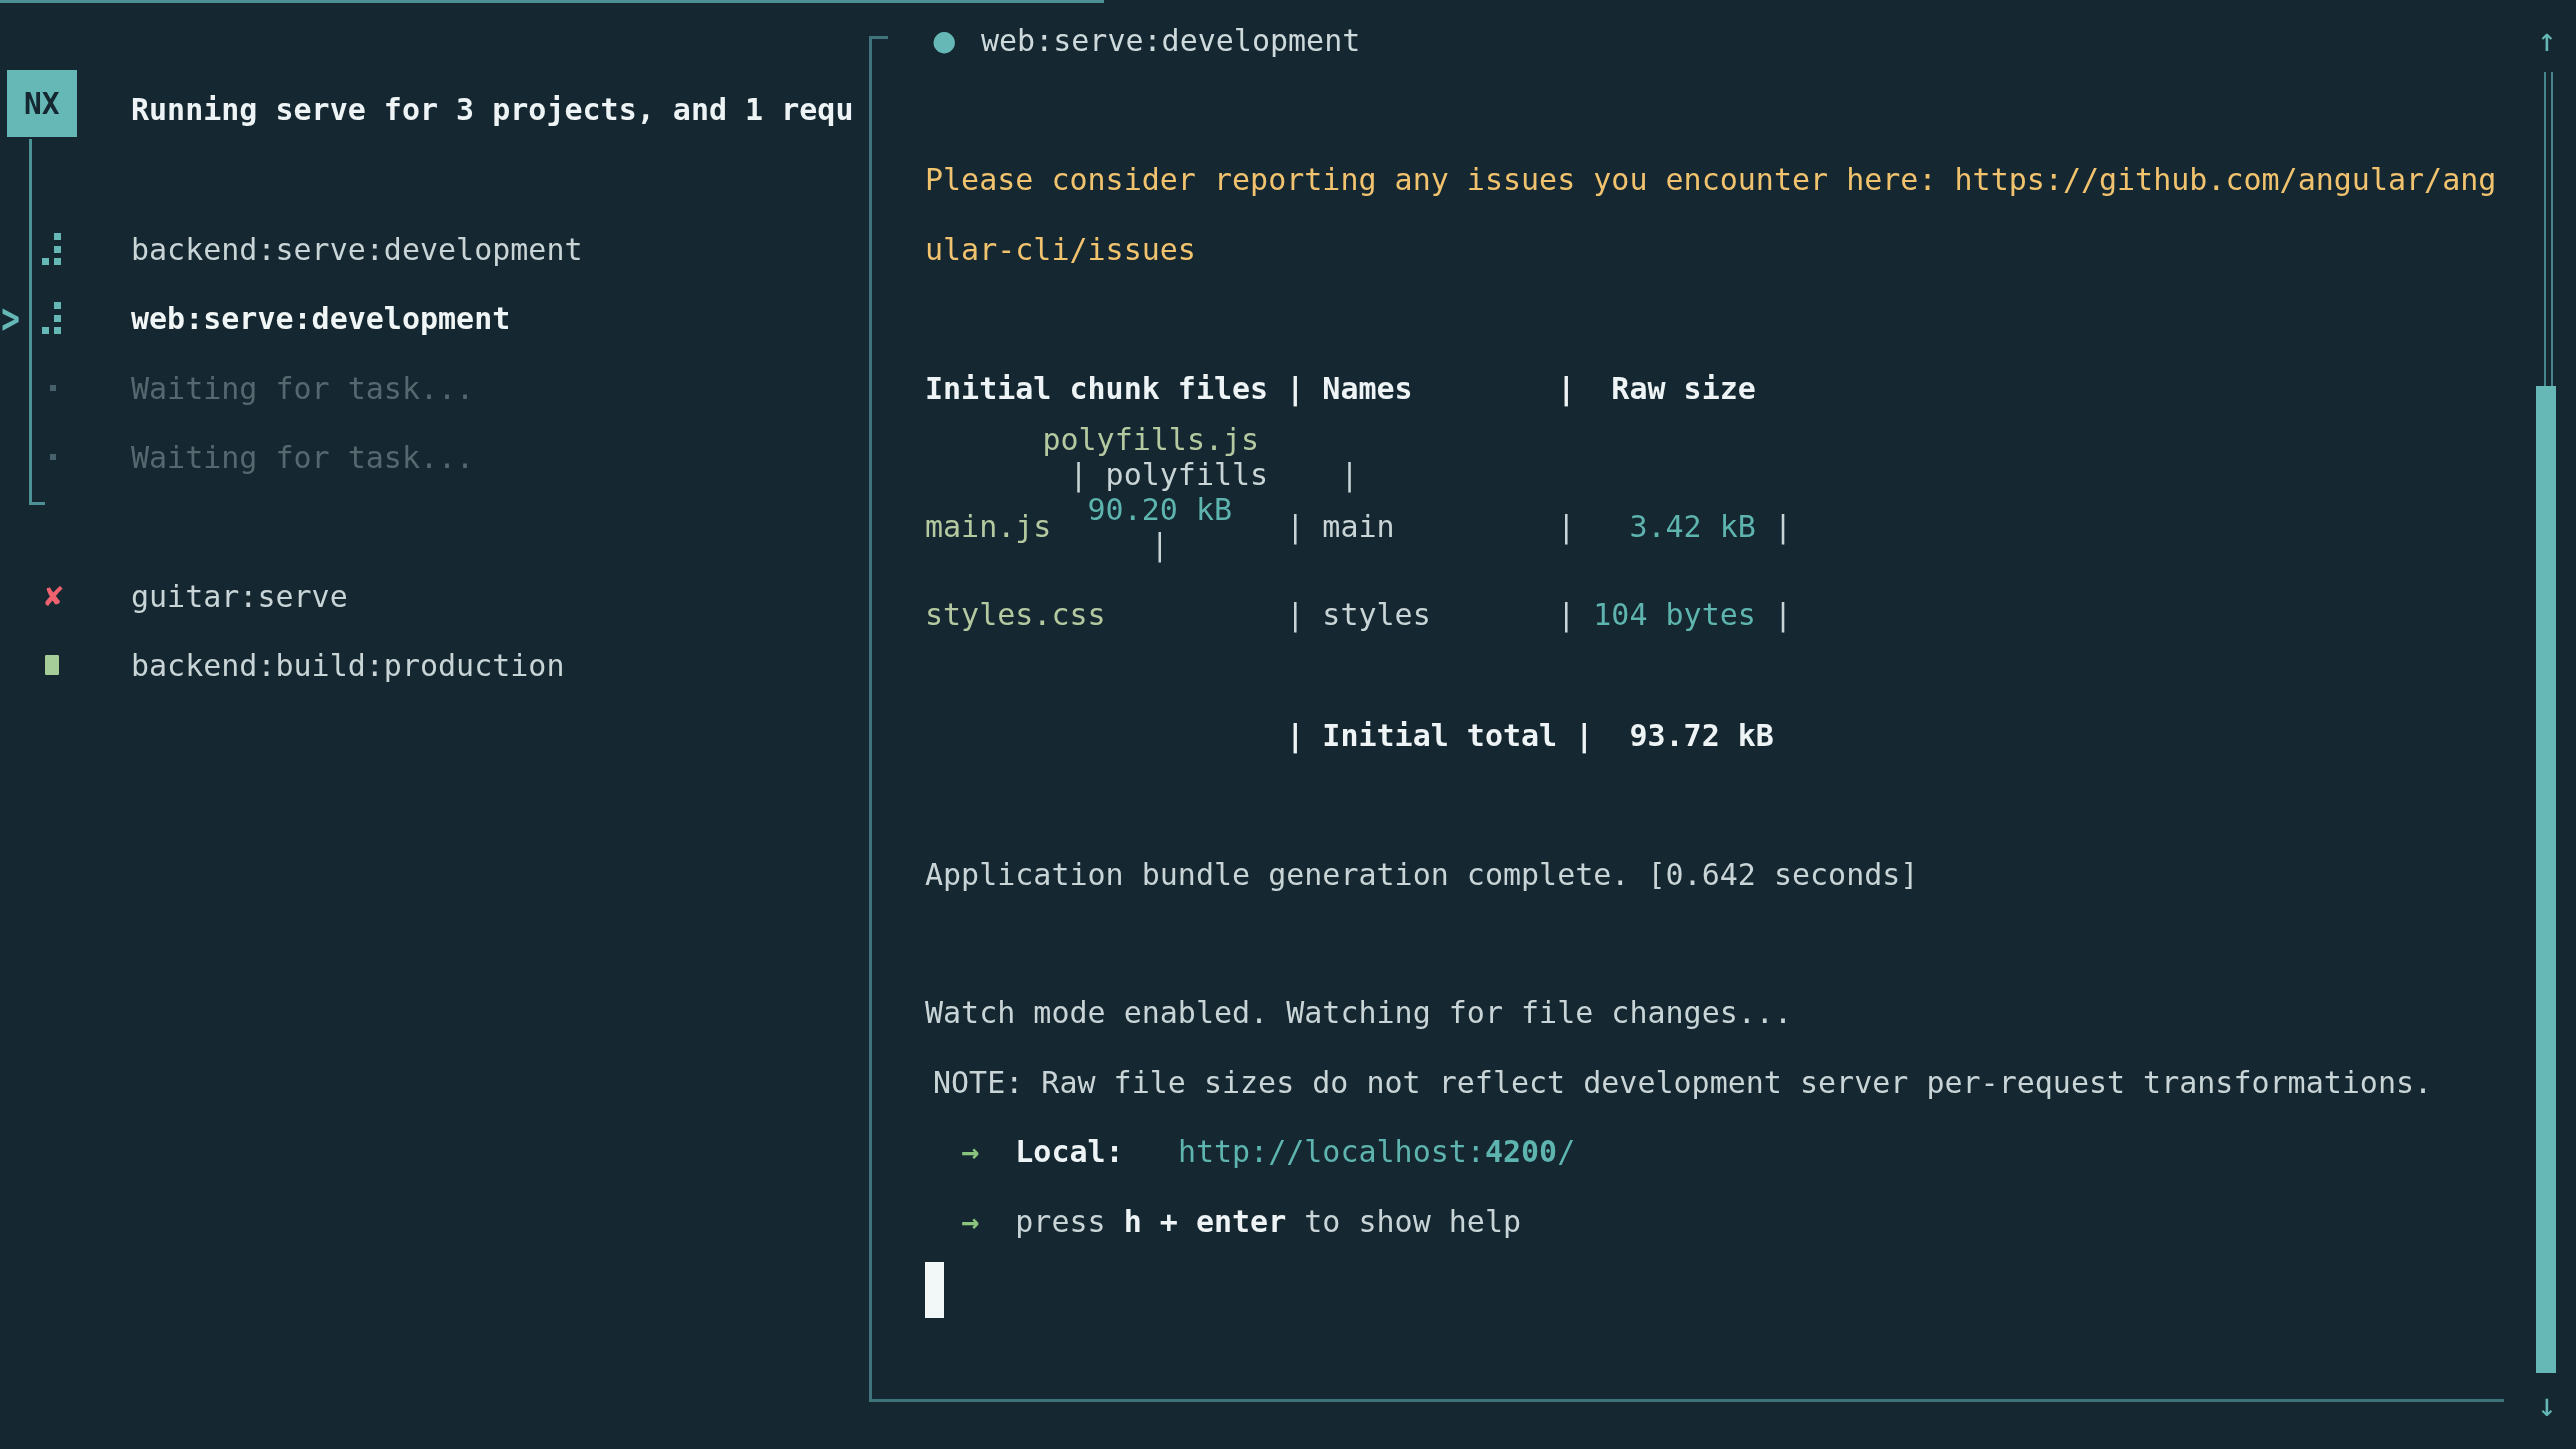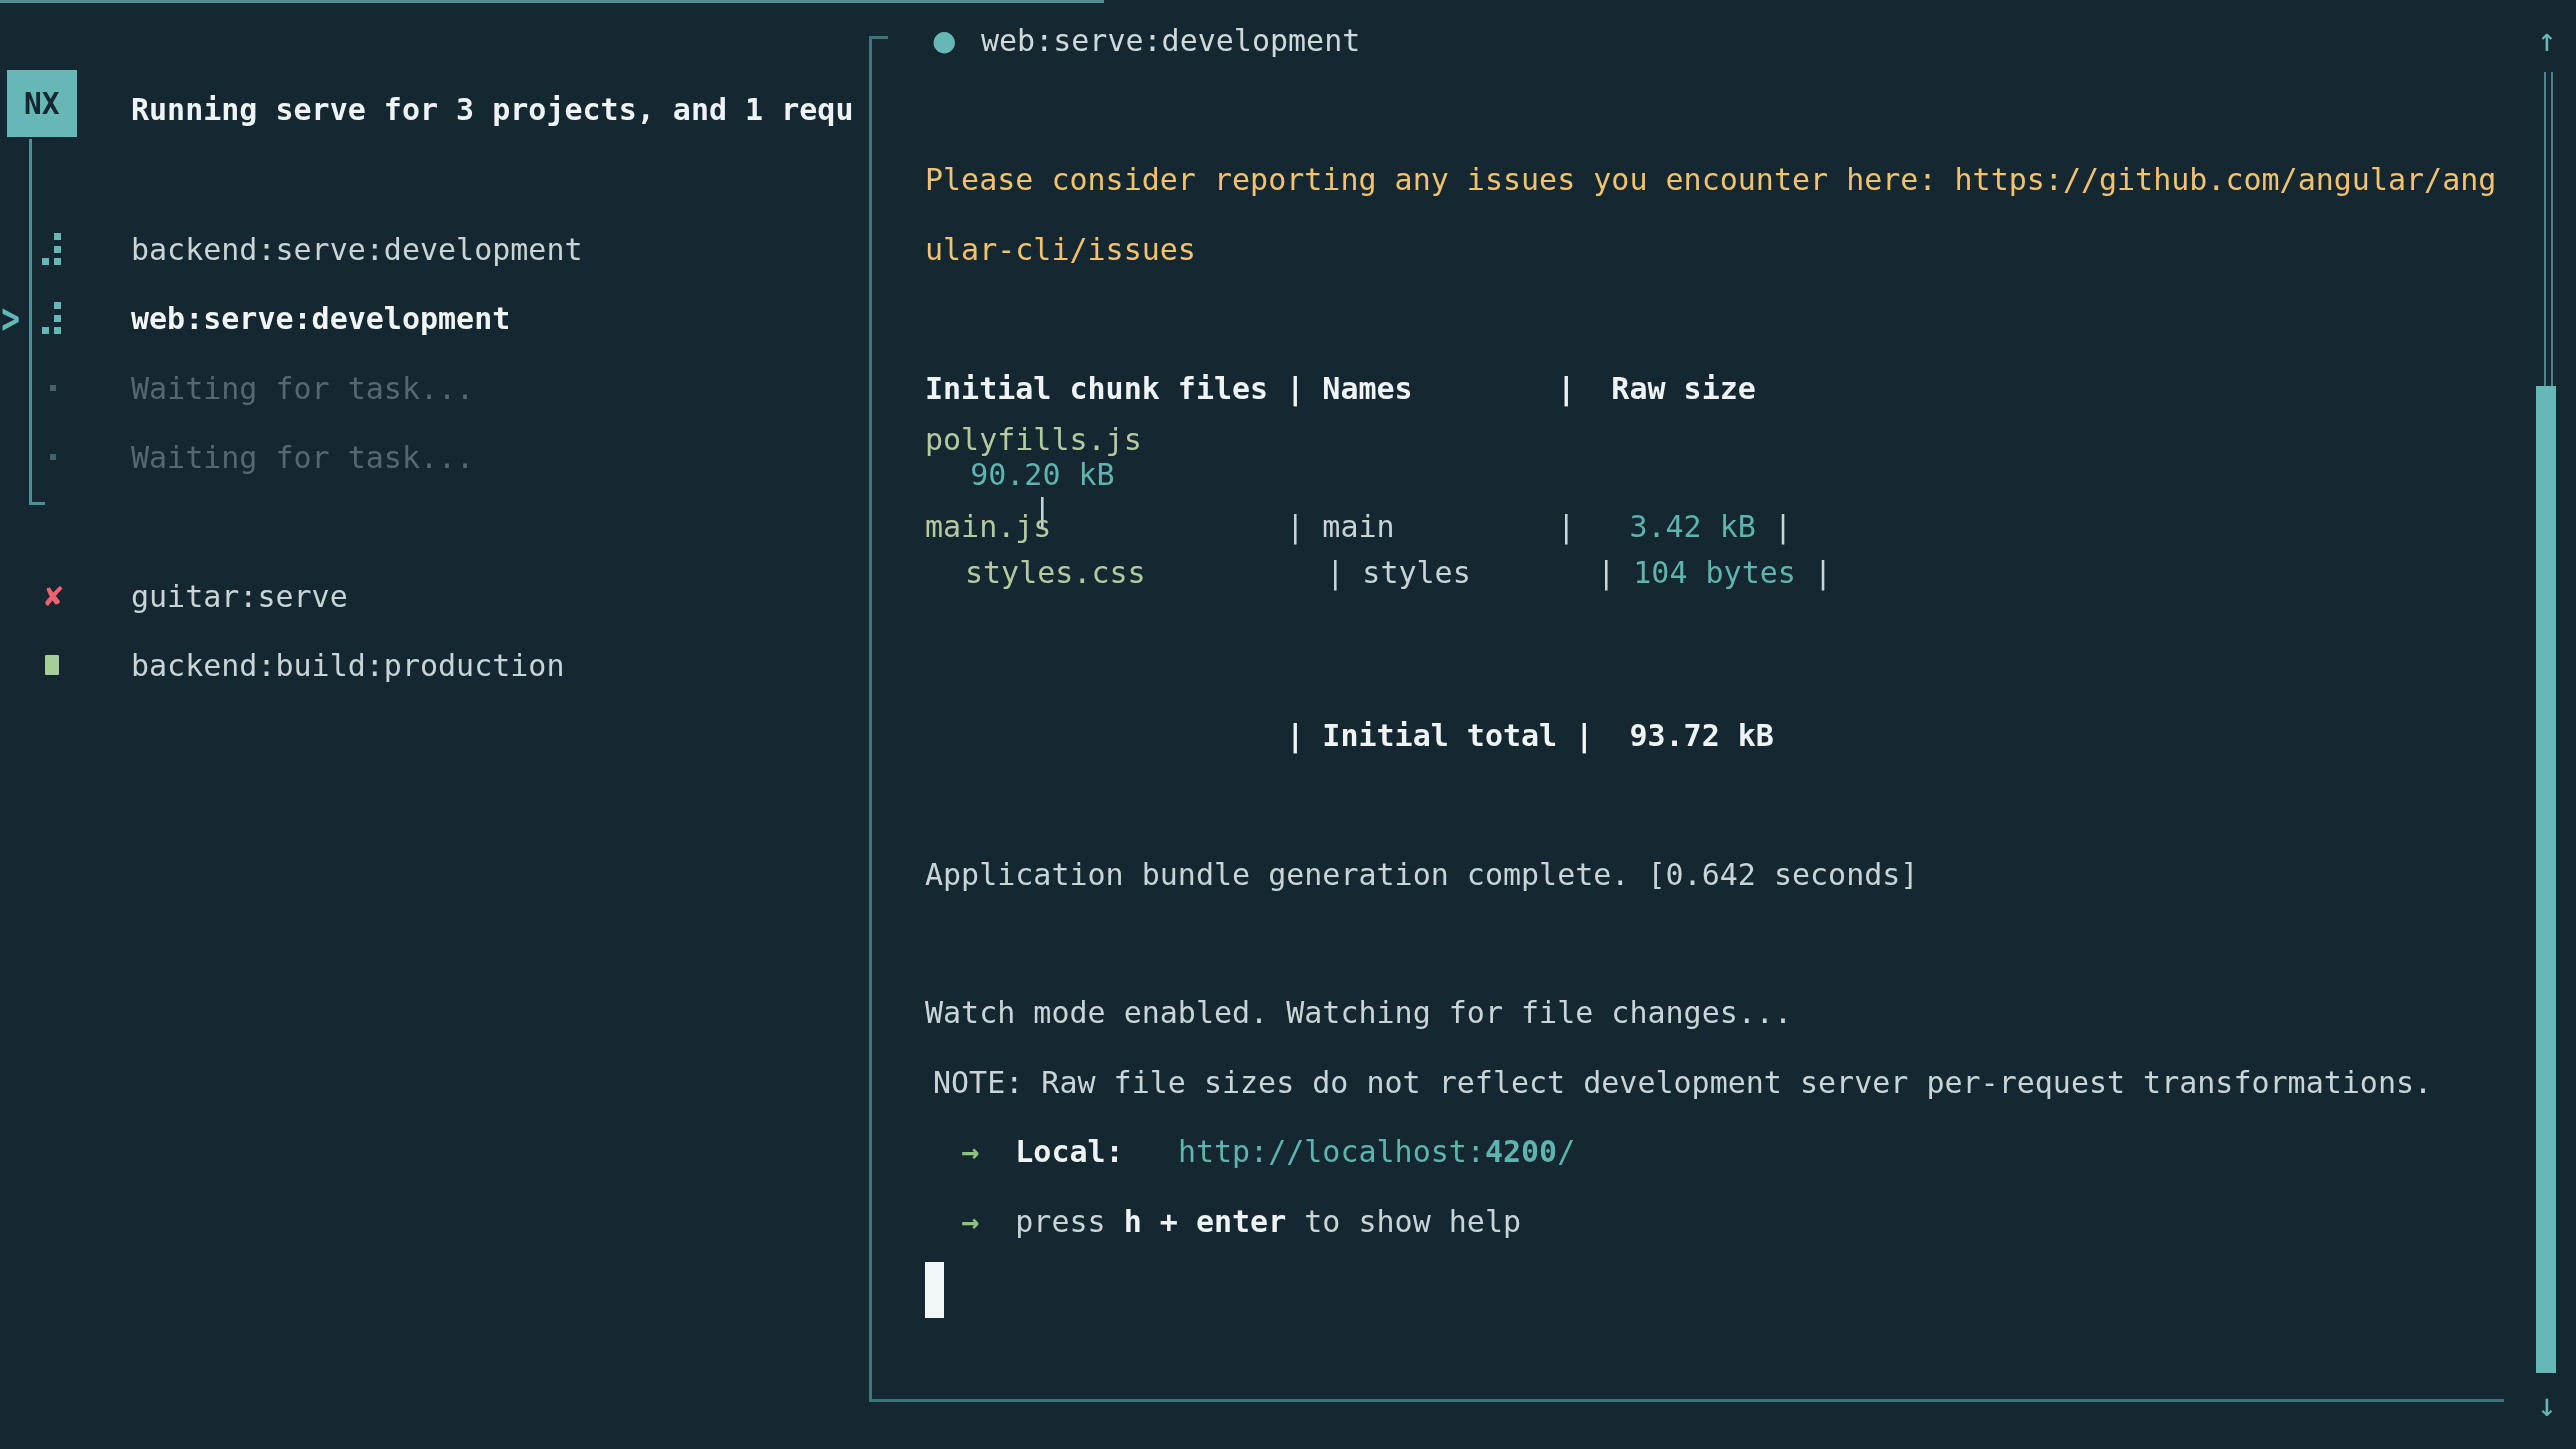--- a/index.html
+++ b/index.html
@@ -150,23 +150,23 @@
   <div id="pb-bottom" class="pborder"></div>
   <div id="pb-topstub" class="pborder"></div>
   <div id="pb-rule"></div>
   <div id="panel-dot">●</div>
   <div id="panel-title">web:serve:development</div>
   <div id="terminal">
       <div class="tline" style="top: 144px;"><span class="seg-y">Please consider reporting any issues you encounter here: https://github.com/angular/ang</span></div>
       <div class="tline" style="top: 214px;"><span class="seg-y">ular-cli/issues</span></div>
       <div class="tline" style="top: 283px;"></div>
       <div class="tline" style="top: 353px;"><span class="seg-b">Initial chunk files | Names        |  Raw size</span></div>
-      <div class="tline" style="top: 422px; flex-direction: column;"><span class="seg-s">polyfills.js</span><span class="seg-t"> 90.20 kB</span><span class="seg-w"> |</span></div>
+      <div class="tline" style="top: 422px; flex-direction: column;"><span class="seg-s">polyfills.js</span><span class="seg-w">        | polyfills    | </span><span class="seg-t"> 90.20 kB</span><span class="seg-w"> |</span></div>
       <div class="tline" style="top: 491px; align-items: center;"><span class="seg-s">main.js</span><span class="seg-w">             | main         | </span><span class="seg-t">  3.42 kB</span><span class="seg-w"> |</span></div>
-      <div class="tline" style="top: 537px; margin-left: 40px;"><span class="seg-s">styles.css</span><span class="seg-w">          | styles       | </span><span class="seg-t">104 bytes</span><span class="seg-w"> |</span></div>
+      <div class="tline" style="top: 579px;"><span class="seg-s">styles.css</span><span class="seg-w">          | styles       | </span><span class="seg-t">104 bytes</span><span class="seg-w"> |</span></div>
       <div class="tline" style="top: 630px;"></div>
       <div class="tline" style="top: 700px;"><span class="seg-b">                    | Initial total |  93.72 kB</span></div>
       <div class="tline" style="top: 769px;"></div>
       <div class="tline" style="top: 839px;"><span class="seg-w">Application bundle generation complete. [0.642 seconds]</span></div>
       <div class="tline" style="top: 908px;"></div>
       <div class="tline" style="top: 977px;"><span class="seg-w">Watch mode enabled. Watching for file changes...</span></div>
       <div class="tline" style="top: 1047px; margin-left: 8px;"><span class="seg-w">NOTE: Raw file sizes do not reflect development server per-request transformations.</span></div>
       <div class="tline" style="top: 1116px;"><span class="seg-w">  </span><span class="seg-g">→</span><span class="seg-w">  </span><span class="seg-b">Local:</span><span class="seg-w">   </span><span class="seg-u">http://localhost:</span><span class="seg-tb">4200</span><span class="seg-u">/</span></div>
       <div class="tline" style="top: 1186px;"><span class="seg-w">  </span><span class="seg-g">→</span><span class="seg-w">  </span><span class="seg-w">press </span><span class="seg-b">h + enter</span><span class="seg-w"> to show help</span></div>
       <div class="tline" style="top: 1255px;"><span class="cursor"></span></div>

